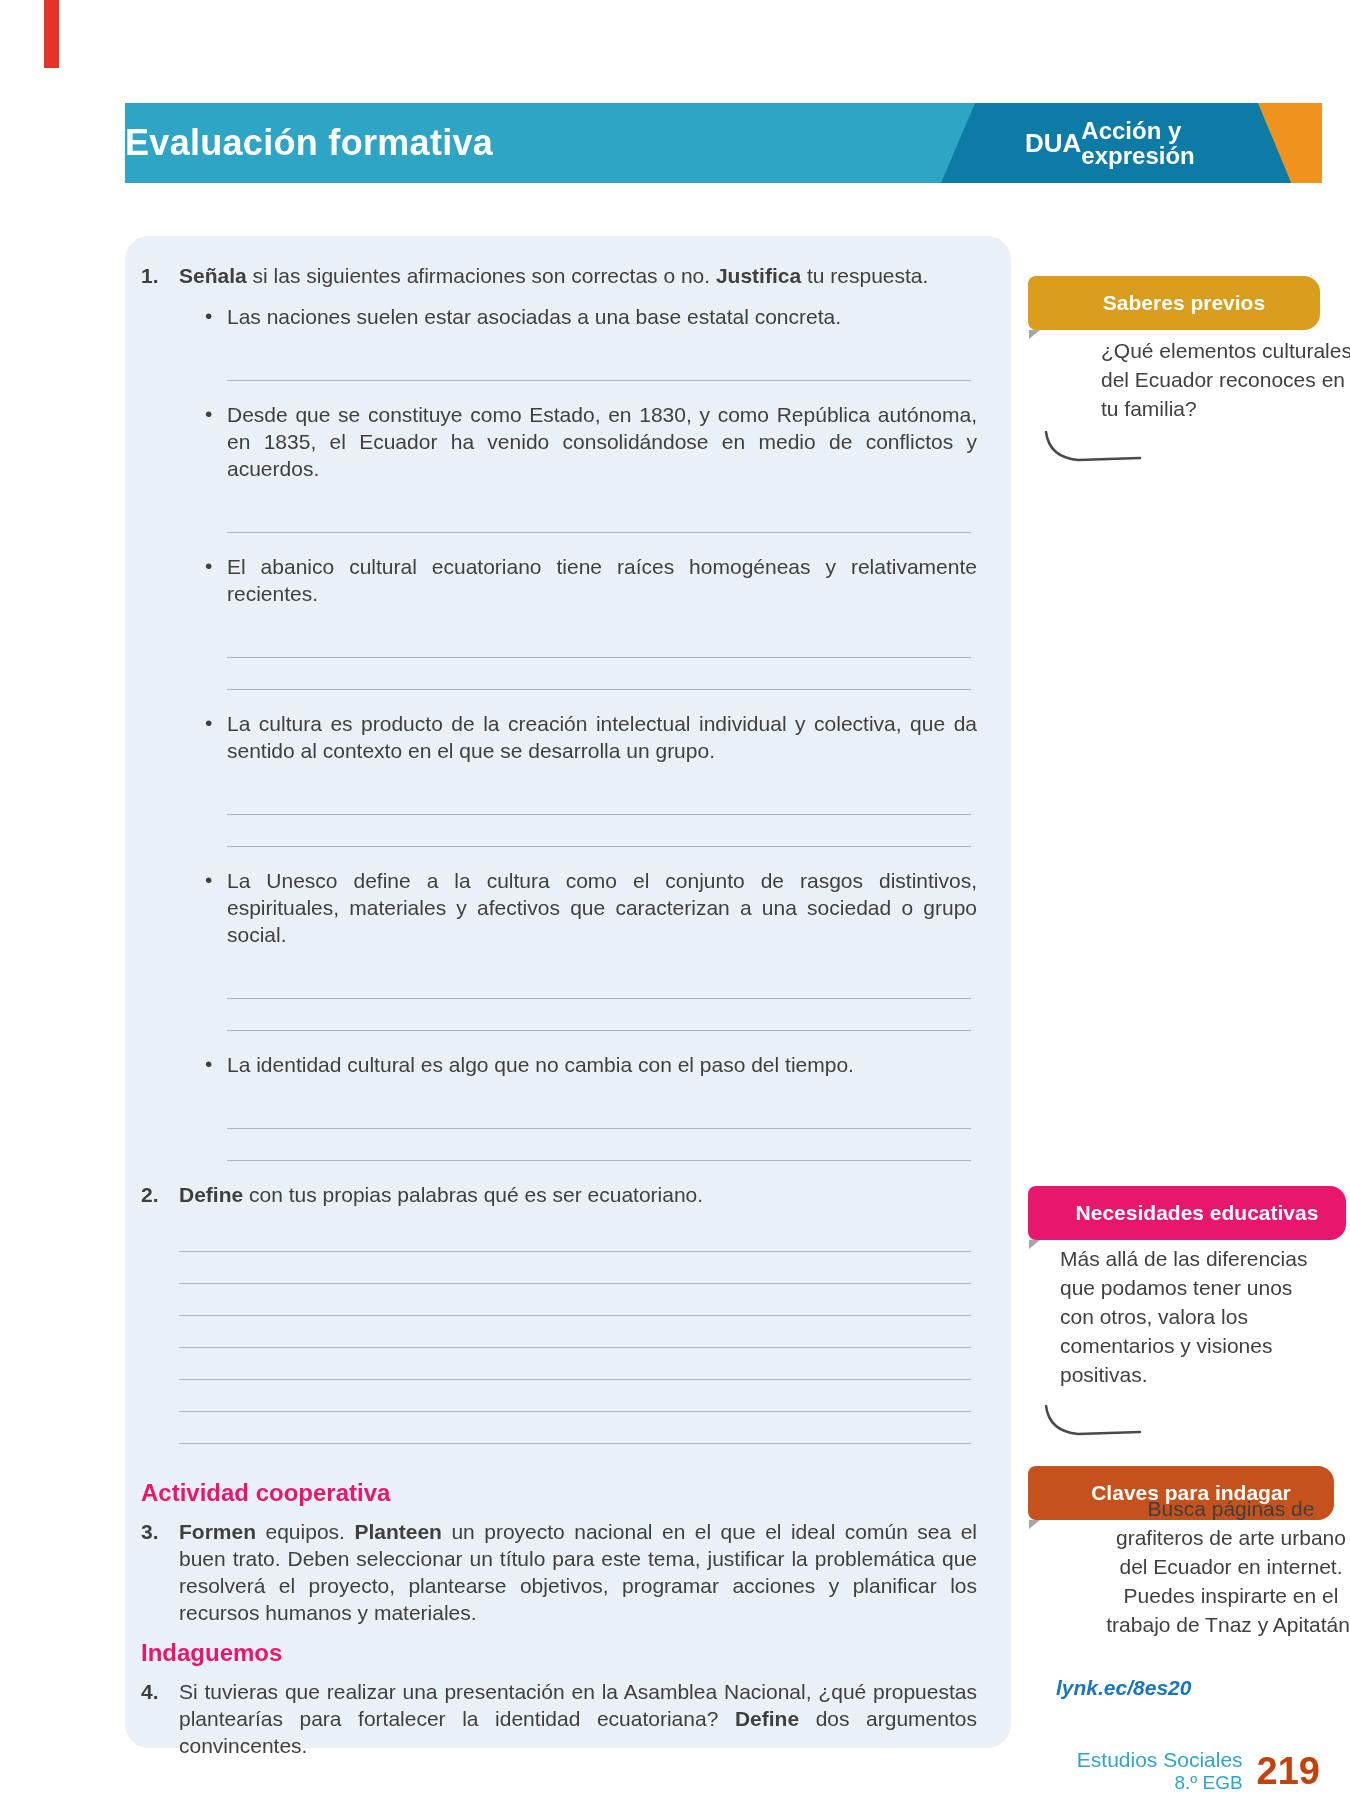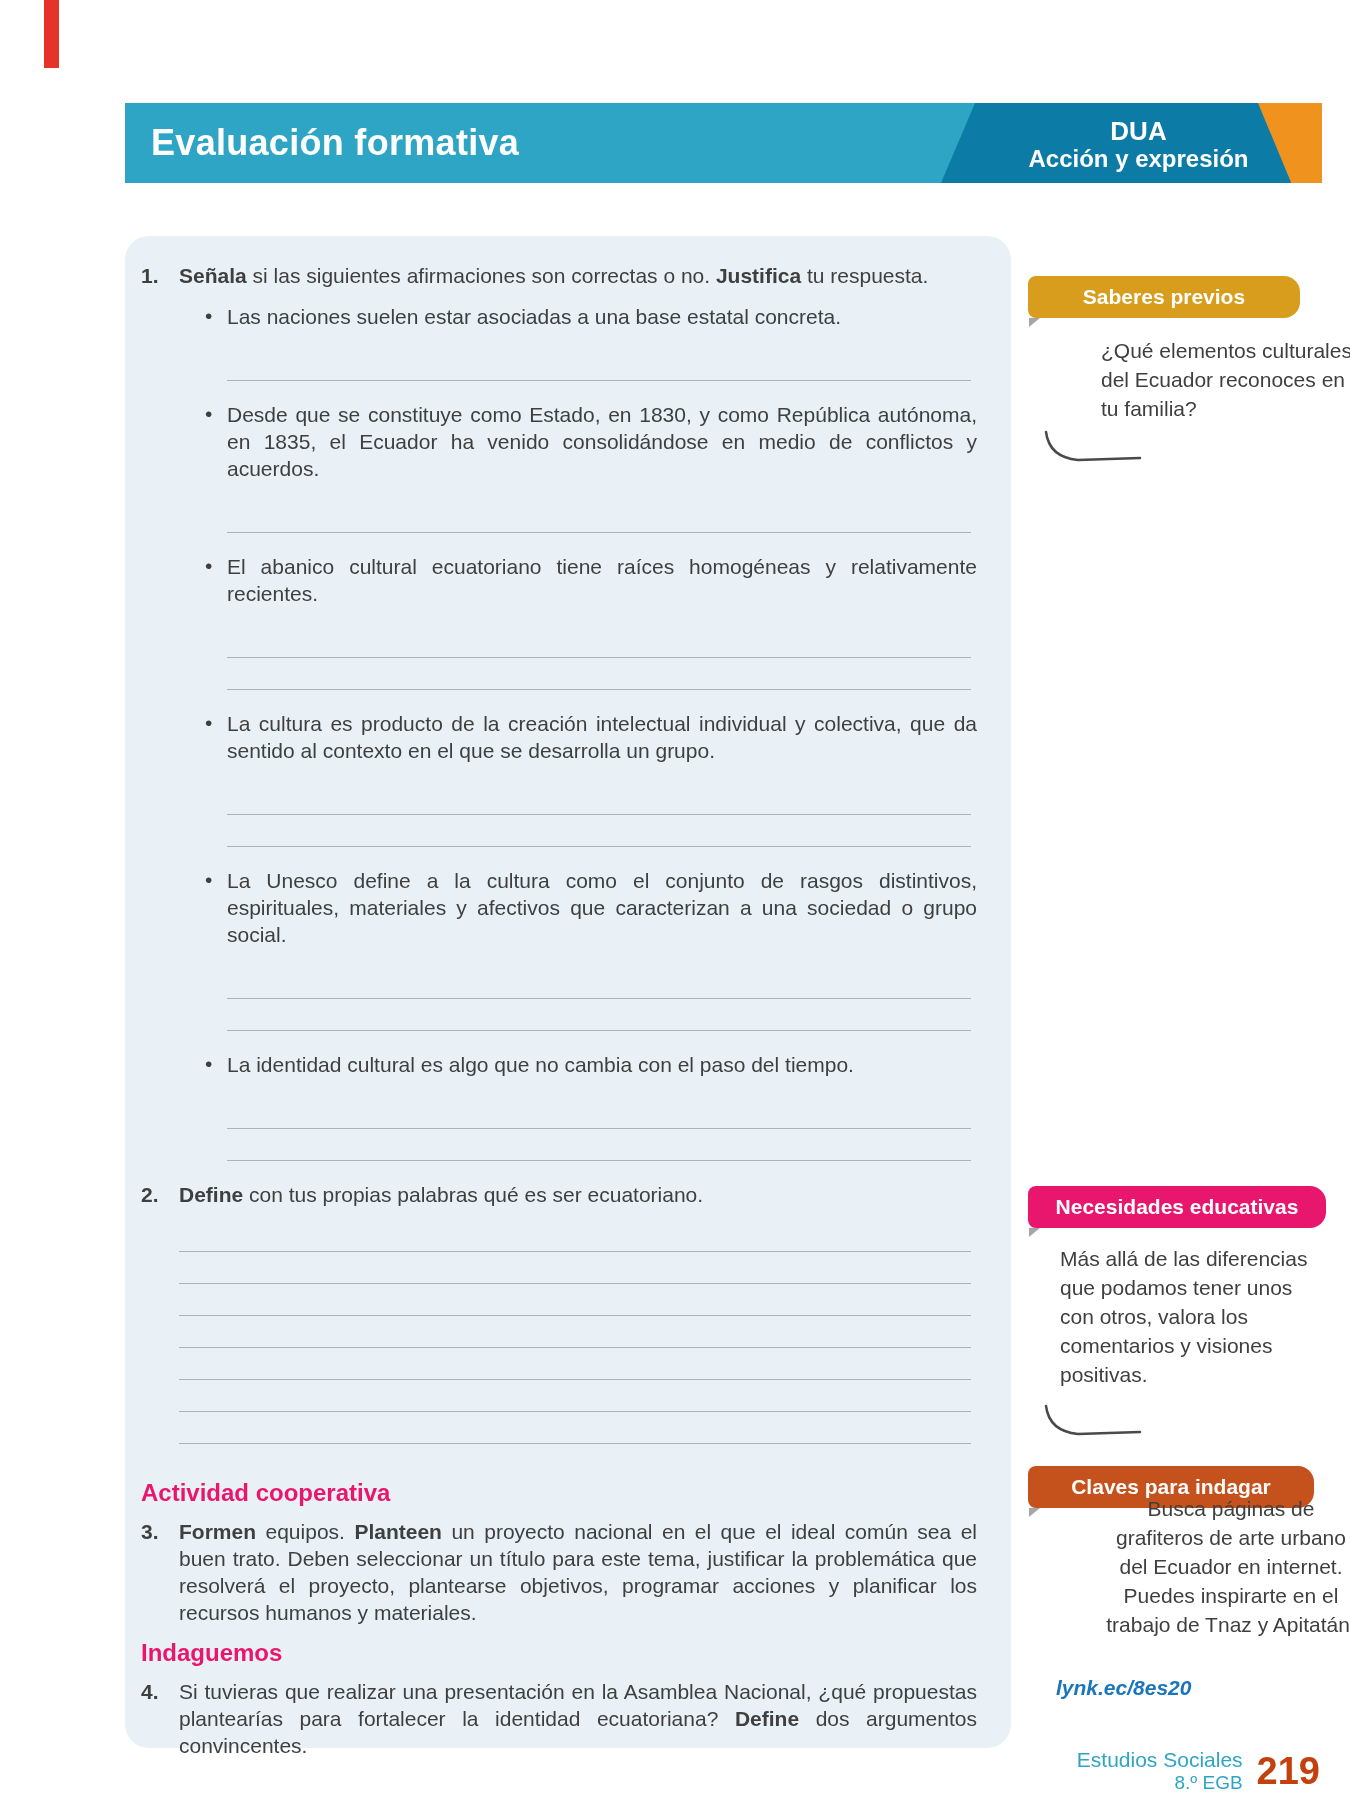--- a/index.html
+++ b/index.html
@@ -7,26 +7,26 @@
     position:relative; width:1350px; height:1800px; background:#ffffff;
     font-family:"Liberation Sans", sans-serif; color:#3f3f3f; overflow:hidden;
   }
   .red-strip { position:absolute; left:44px; top:0; width:15px; height:68px; background:#e6332a; }
 
   
   .banner { position:absolute; left:125px; top:103px; width:1197px; height:80px; background:#0c7ca6; }
   .banner-light {
     position:absolute; left:0; top:0; height:100%; width:850px; background:#2fa5c6;
     clip-path:polygon(0 0,100% 0,calc(100% - 34px) 100%,0 100%);
-    display:flex; align-items:center; padding-left:26px; box-sizing:border-box;
+    display:flex; align-items:center; box-sizing:border-box;
   }
   .banner-title { margin:0; font-size:36px; font-weight:bold; color:#ffffff; letter-spacing:0.3px; }
   .banner-dua {
     position:absolute; left:900px; right:70px; top:0; height:100%;
-    display:flex; flex-direction:column; justify-content:center; align-items:center; color:#ffffff;
+    display:flex; flex-direction:row; justify-content:center; align-items:center; color:#ffffff;
   }
   .dua-title { font-size:26px; font-weight:bold; line-height:30px; }
   .dua-sub { font-size:24px; font-weight:bold; line-height:25px; }
   .banner-orange {
     position:absolute; right:0; top:0; height:100%; width:64px; background:#f0931e;
     clip-path:polygon(0 0,100% 0,100% 100%,52% 100%);
   }
 
   
   .content {
@@ -48,23 +48,23 @@
   .ansline { height:31px; border-bottom:1.5px solid #a9b6bd; margin-right:6px; }
   .ans .ansline:first-child { height:38px; }
   .ans2 { margin-top:12px; margin-bottom:22px; }
   .ans2 .ansline { height:31px; }
 
   .heading-pink { color:#e8176d; font-weight:bold; font-size:24px; line-height:30px; margin:12px 0 10px 0; }
   .q3 { margin-bottom:4px; }
 
   
   .badge {
-    position:absolute; height:42px; border-radius:8px 16px 16px 8px;
+    position:absolute; height:54px; border-radius:8px 16px 16px 8px;
     display:flex; align-items:center; justify-content:center;
-    color:#ffffff; font-weight:bold; font-size:21px;
+    color:#ffffff; font-weight:bold; font-size:21px;padding-left:20px;
   }
   .badge::after {
     content:""; position:absolute; left:1px; bottom:-9px; width:0; height:0;
     border-top:9px solid rgba(0,0,0,0.35); border-right:11px solid transparent;
   }
   #badge-saberes { left:1028px; top:276px; width:272px; background:#d99d1d; }
   #badge-necesidades { left:1028px; top:1186px; width:298px; background:#e8176d; }
   #badge-claves { left:1028px; top:1466px; width:286px; background:#c5521c; }
 
   .note { position:absolute; font-size:21px; line-height:29px; color:#3f3f3f;margin-left:45px; }

